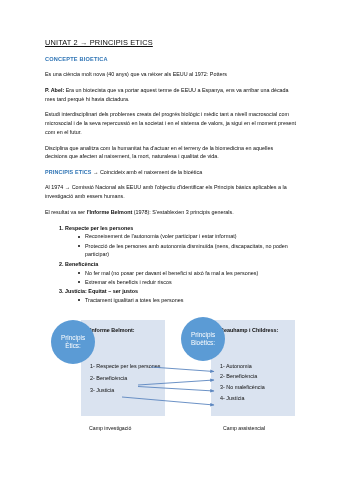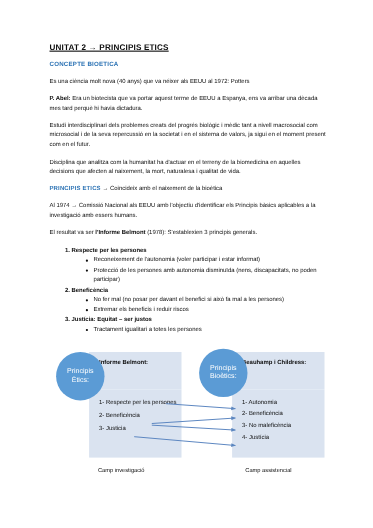--- a/index.html
+++ b/index.html
@@ -19,21 +19,21 @@
     position: relative;
     width: 339px;
     height: 480px;
     background: #ffffff;
     padding: 38px 42px 0 45px;
   }
 
   
   .doc-title {
     font-size: 7.4px;
-    font-weight: bold;
+    font-weight: normal;
     letter-spacing: 0.15px;
     text-decoration: underline;
     margin: 0 0 9px 0;
     color: #0d0d0d;
   }
   .sub-head {
     font-size: 5.6px;
     font-weight: bold;
     color: #2e74b5;
     letter-spacing: 0.2px;

